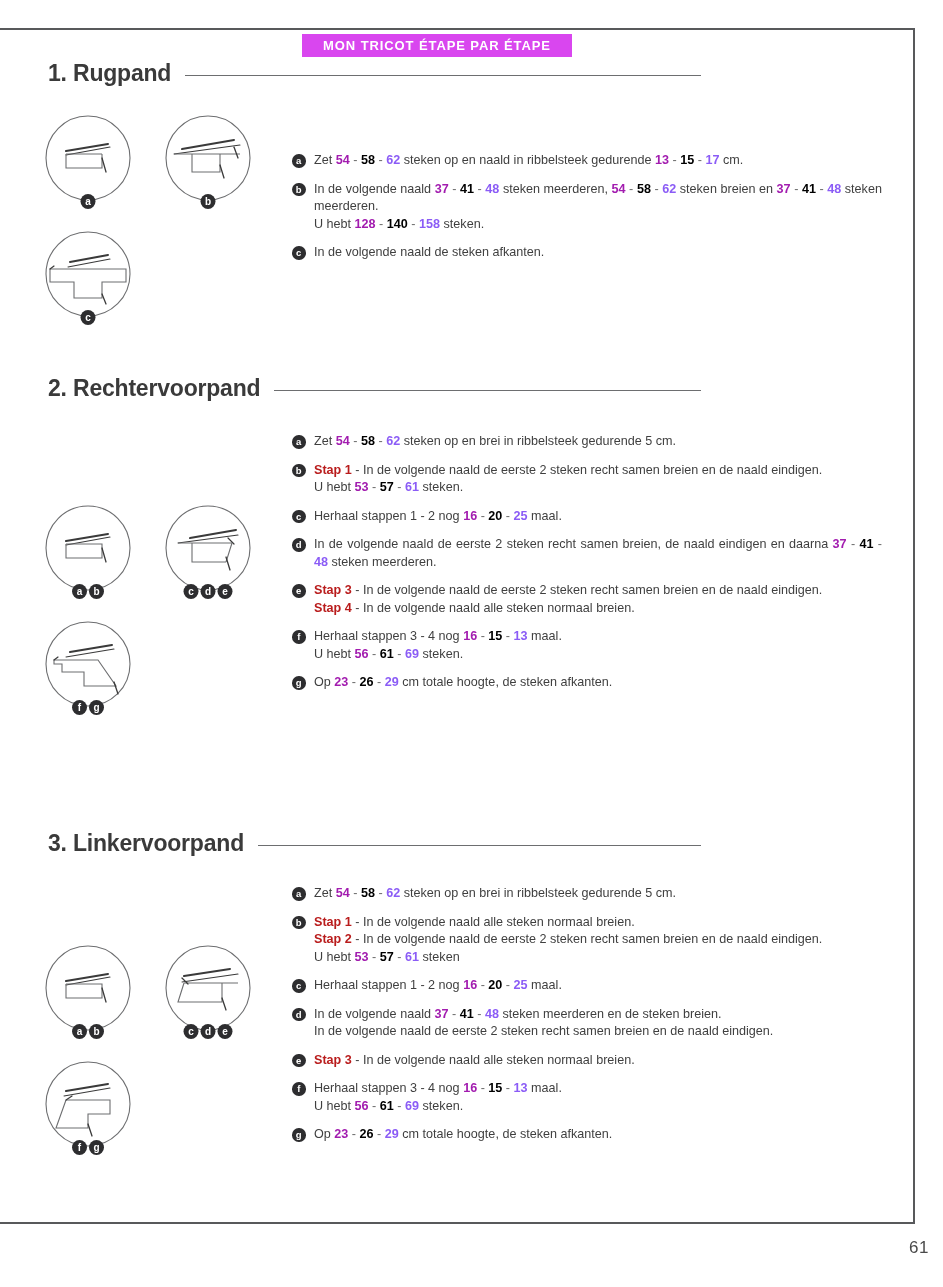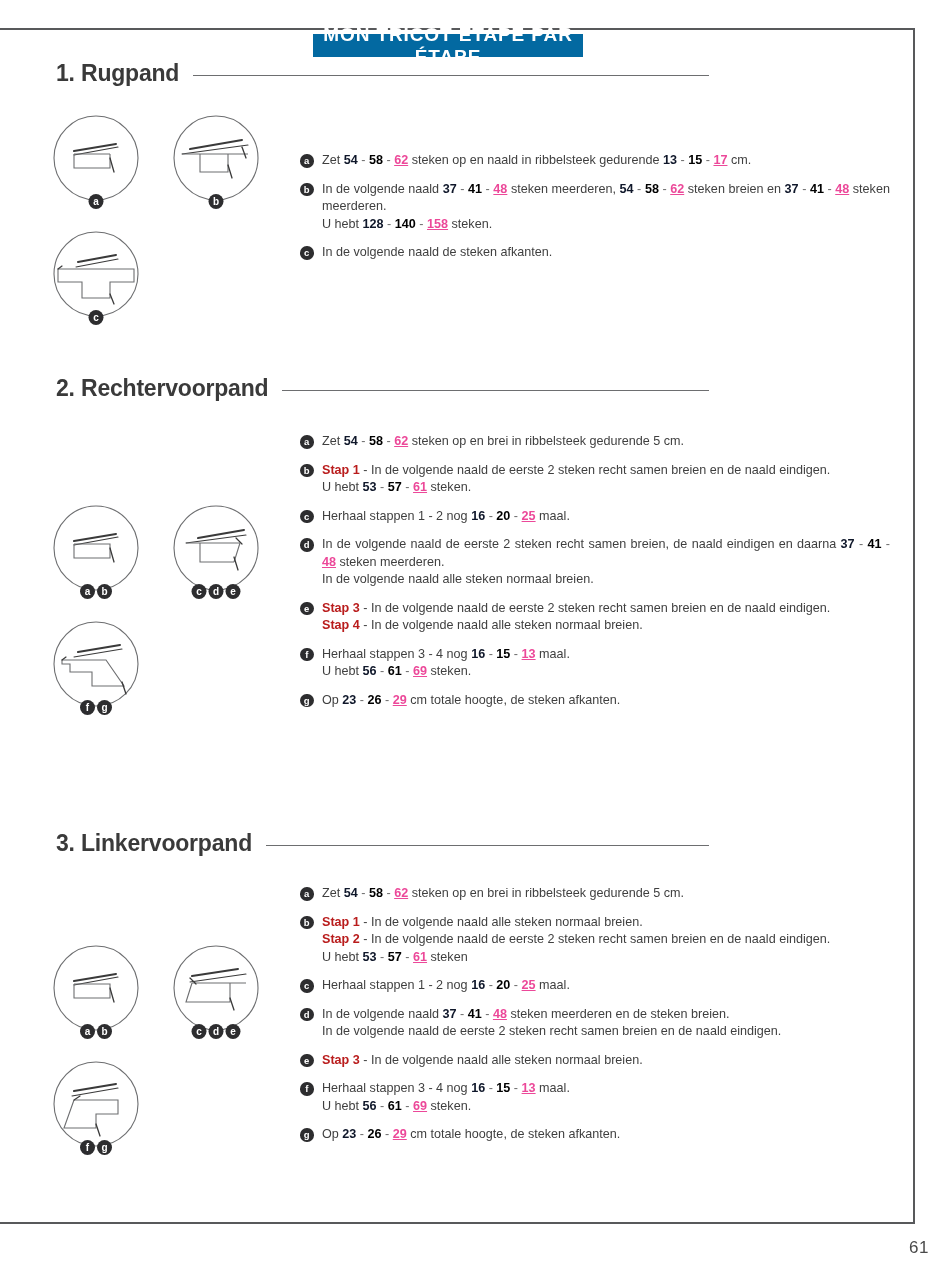--- a/index.html
+++ b/index.html
@@ -26,27 +26,27 @@
     border-top: 2px solid #58595b;
     border-right: 2px solid #58595b;
     border-bottom: 2px solid #58595b;
     box-sizing: border-box;
     pointer-events: none;
   }
 
   
   #banner {
     position: absolute;
-    left: 313px;
+    left: 302px;
     top: 34px;
     width: 270px;
     height: 23px;
-    background: #0369a1;
+    background: #d946ef;
     color: #ffffff;
-    font-size: 19px;
+    font-size: 13px;
     font-weight: bold;
     letter-spacing: 0.9px;
     display: flex;
     align-items: center;
     justify-content: center;
     text-align: center;
     box-sizing: border-box;
   }
 
   
@@ -55,21 +55,21 @@
     right: 14px;
     top: 1238px;
     font-size: 17px;
     color: #4a4a4a;
     letter-spacing: .5px;
   }
 
   
   .section {
     position: absolute;
-    left: 8px;
+    left: 0;
     width: 743px;
   }
   #section-1 { top: 60px; }
   #section-2 { top: 375px; }
   #section-3 { top: 830px; }
 
   .section-head {
     position: relative;
     height: 34px;
     margin-left: 48px;
@@ -155,23 +155,23 @@
     border-radius: 50%;
     background: #2d2d2f;
     color: #fff;
     font-size: 9.5px;
     font-weight: bold;
     line-height: 13.5px;
     text-align: center;
   }
   .step p { margin: 0; }
   .step p.nojust { text-align: left; }
-  .s1 { color: #0f172a; font-weight: bold; }
+  .s1 { color: #a21caf; font-weight: bold; }
   .s2 { color: #000000; font-weight: bold; }
-  .s3 { color: #ec4899; font-weight: bold; text-decoration: underline; }
+  .s3 { color: #8b5cf6; font-weight: bold; }
   .b  { font-weight: bold; color: #b91c1c; }
   .sep { color: #6b6b6b; }
   .gap-top { margin-top: 12px; }
 </style>
 </head>
 <body>
 
 <div id="page-frame"></div>
 
 <div id="banner">MON TRICOT ÉTAPE PAR ÉTAPE</div>
@@ -315,21 +315,20 @@
       <p><span class="b">Stap 1</span><span> - In de volgende naald de eerste 2 steken recht samen breien en de naald eindigen.</span></p>
       <p class="nojust"><span>U hebt </span><span class="s1">53</span><span class="sep"> - </span><span class="s2">57</span><span class="sep"> - </span><span class="s3">61</span><span> steken.</span></p>
     </div>
     <div class="step">
       <span class="step-marker">c</span>
       <p class="nojust"><span>Herhaal stappen 1 - 2 nog  </span><span class="s1">16</span><span class="sep"> - </span><span class="s2">20</span><span class="sep"> - </span><span class="s3">25</span><span> maal.</span></p>
     </div>
     <div class="step">
       <span class="step-marker">d</span>
       <p><span>In de volgende naald de eerste 2 steken recht samen breien, de naald eindigen en daarna </span><span class="s1">37</span><span class="sep"> - </span><span class="s2">41</span><span class="sep"> - </span><span class="s3">48</span><span> steken meerderen.</span></p>
-      <p class="nojust"><span>In de volgende naald alle steken normaal breien.</span></p>
     </div>
     <div class="step">
       <span class="step-marker">e</span>
       <p><span class="b">Stap 3</span><span> - In de volgende naald de eerste 2 steken recht samen breien en de naald eindigen.</span></p>
       <p class="nojust"><span class="b">Stap 4</span><span> - In de volgende naald alle steken normaal breien.</span></p>
     </div>
     <div class="step">
       <span class="step-marker">f</span>
       <p class="nojust"><span>Herhaal stappen 3 - 4 nog </span><span class="s1">16</span><span class="sep"> - </span><span class="s2">15</span><span class="sep"> - </span><span class="s3">13</span><span> maal.</span></p>
       <p class="nojust"><span>U hebt </span><span class="s1">56</span><span class="sep"> - </span><span class="s2">61</span><span class="sep"> - </span><span class="s3">69</span><span> steken.</span></p>

